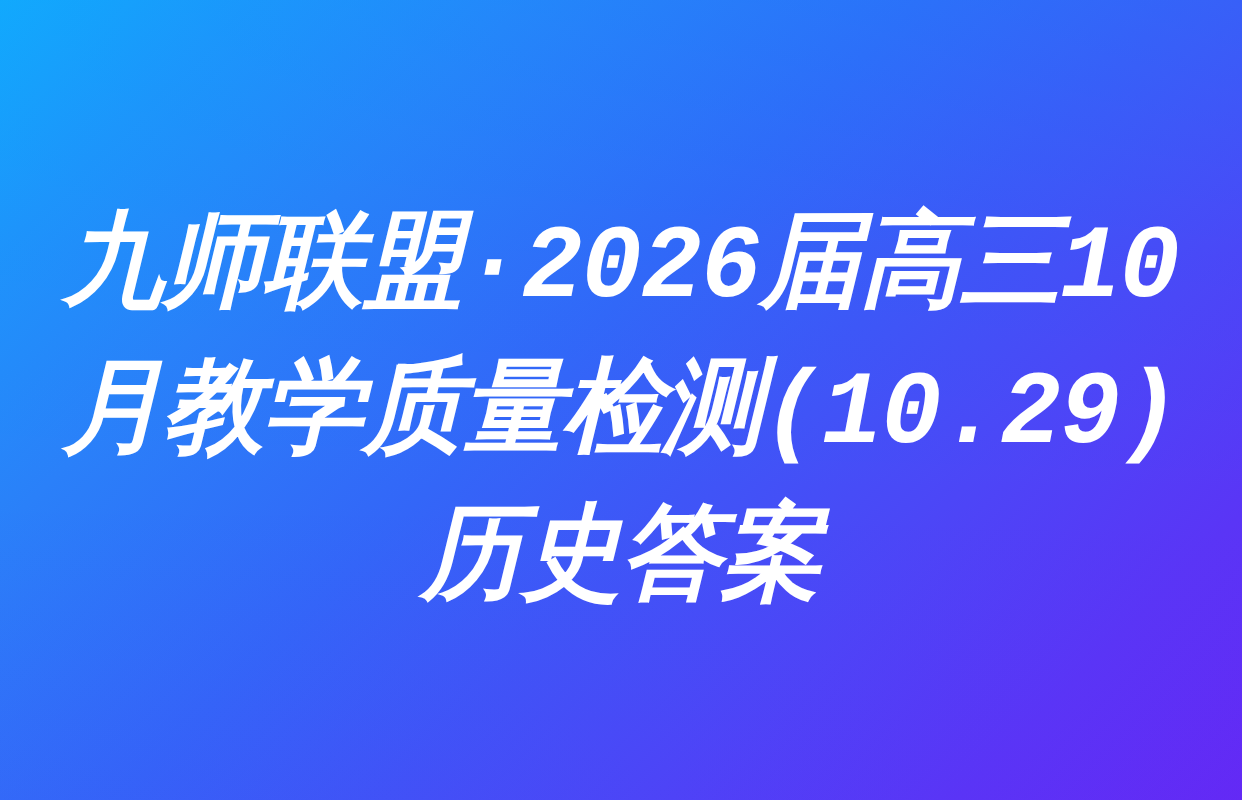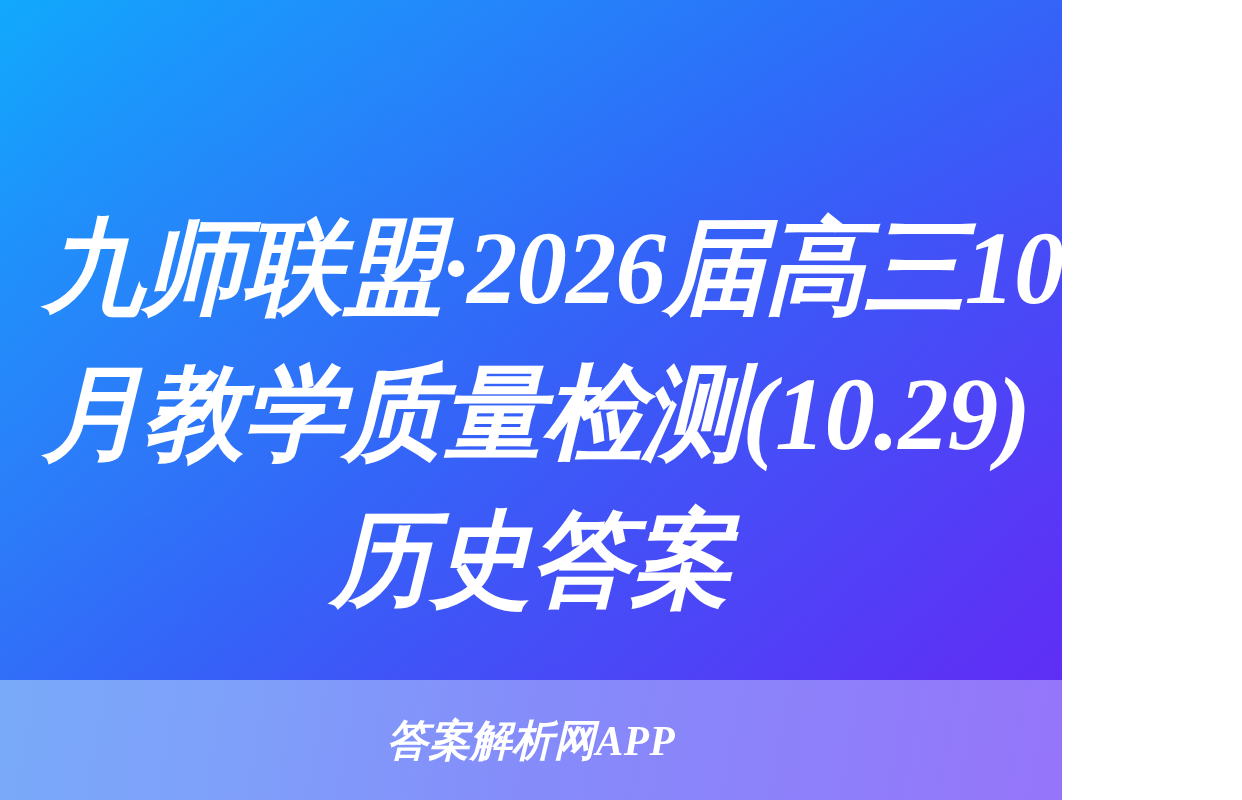--- a/index.html
+++ b/index.html
@@ -4,24 +4,24 @@
 <title>Exam Answer Cover</title>
 <style>
   html, body {
     margin: 0;
     padding: 0;
     background: #ffffff;
   }
 
   #stage {
     position: relative;
-    width: 1062px;
+    width: 1242px;
     height: 800px;
     overflow: hidden;
-    font-family: Liberation Serif, serif;
+    font-family: Liberation Mono, monospace;
     -webkit-font-smoothing: antialiased;
   }
 
   
   .bg-gradient {
     position: absolute;
     inset: 0;
     background: linear-gradient(
       135deg,
       #14a9fd 0%,
@@ -112,17 +112,14 @@
 
   <div class="bg-gradient"></div>
   <div class="bg-wash"></div>
 
   <div class="title-block">
     <span class="title-line">九师联盟·2026届高三10</span>
     <span class="title-line">月教学质量检测(10.29)</span>
     <span class="title-line">历史答案</span>
   </div>
 
-  <div class="footer-band">
-    <span class="footer-text">答案解析网APP</span>
-  </div>
 
 </div>
 
 </body></html>

